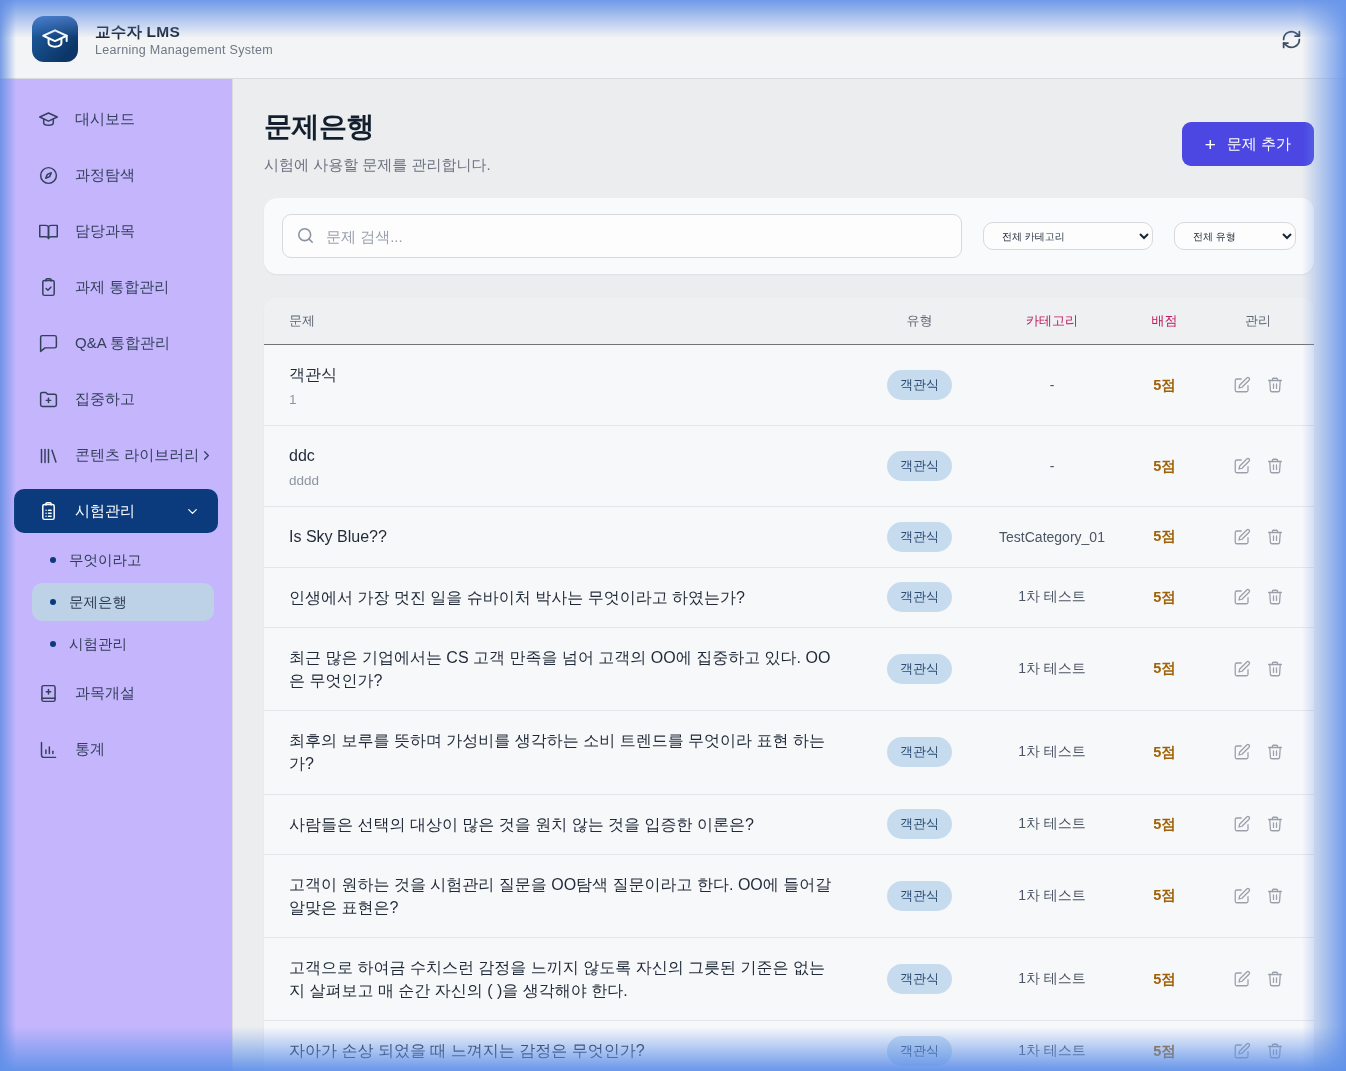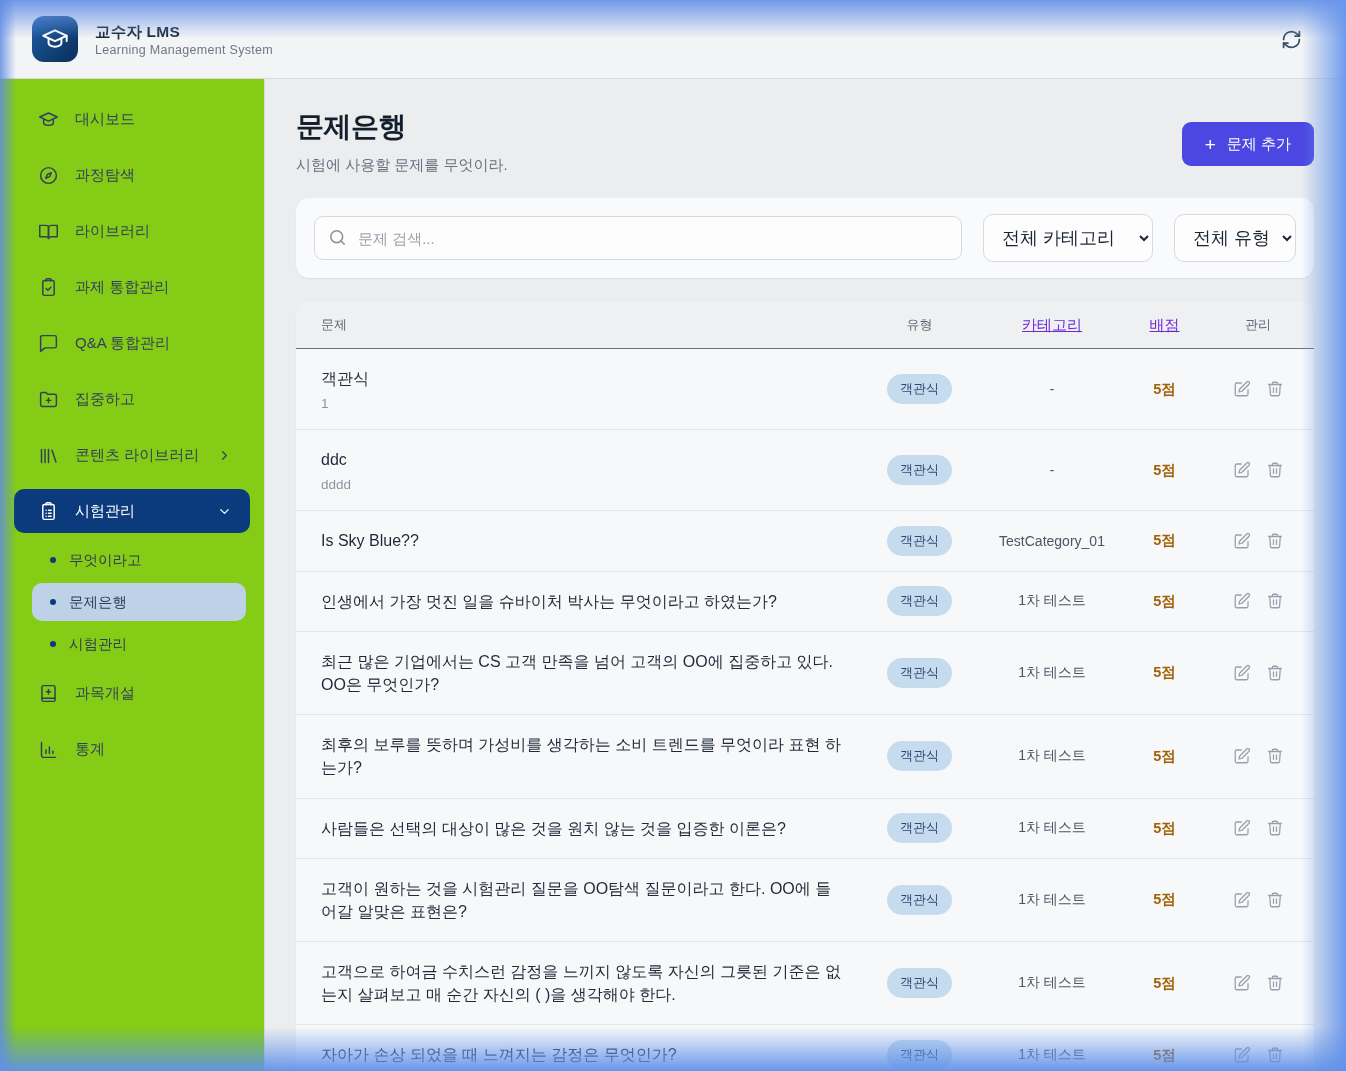--- a/index.html
+++ b/index.html
@@ -30,21 +30,21 @@
   }
   .app-titles { margin-left: 17px; }
   .app-title { font-size: 15.5px; font-weight: 700; color: #1d2838; letter-spacing: .2px; }
   .app-subtitle { font-size: 12.5px; color: #6f7884; letter-spacing: .3px; }
   .header-spacer { flex: 1; }
   .refresh-btn { color: #3c4d66; cursor: pointer; display: flex; padding: 4px; }
 
   
   .layout { display: flex; height: 992px; }
   .sidebar {
-    width: 265px; background: #84cc16; border-right: 1px solid #d9dbde;
+    width: 233px; background: #c4b5fd; border-right: 1px solid #d9dbde;
     padding: 18px 0 0 0; flex: 0 0 auto;
   }
   .main { flex: 1; padding: 29px 32px 0 31px; background: #ebedef; overflow: hidden; }
 
   
   .nav-item {
     display: flex; align-items: center; height: 44px; margin: 0 14px 12px 14px;
     padding: 0 18px 0 24px; border-radius: 10px; cursor: pointer;
     color: #32405a; font-size: 15px;
   }
@@ -86,22 +86,22 @@
   }
   .search-wrap { position: relative; flex: 1; }
   .search-icon { position: absolute; left: 14px; top: 12px; color: #8b93a1; }
   .search-input {
     width: 100%; height: 44px; border: 1px solid #d6d9de; border-radius: 9px;
     background: #fdfdfe; padding: 0 14px 0 43px; font-size: 15px; color: #0369a1;
     font-family: inherit; outline: none;
   }
   .search-input::placeholder { color: #9aa1ad; }
   .filter-select {
-    height: 48px; border: 1px solid #d6d9de; border-radius: 10px; background: #fdfdfe;
-    font-size: 18px; color: #1b2635; font-family: inherit; padding: 0 10px 0 14px;
+    height: 28px; border: 1px solid #d6d9de; border-radius: 10px; background: #fdfdfe;
+    font-size: 10px; color: #1b2635; font-family: inherit; padding: 0 10px 0 14px;
     outline: none; cursor: pointer;
   }
   .select-category { width: 170px; }
   .select-type { width: 122px; }
 
   
   .table-card {
     margin-top: 24px; background: #f7f8fa; border-radius: 13px 13px 0 0;
     box-shadow: 0 1px 2px rgba(15,23,42,.05); overflow: hidden;
   }
@@ -111,21 +111,21 @@
     font-size: 13px; color: #5d6673;
   }
   .t-row { display: flex; align-items: center; border-bottom: 1px solid #e4e6ea; }
   .t-row:last-child { border-bottom: none; }
   .col-q { flex: 1; padding: 18px 20px 18px 25px; min-width: 0; }
   .t-head .col-q { padding-top: 0; padding-bottom: 0; }
   .col-type { width: 115px; text-align: center; flex: 0 0 auto; }
   .col-cat  { width: 150px; text-align: center; flex: 0 0 auto; font-size: 14px; color: #4b5563; }
   .col-pts  { width: 75px;  text-align: center; flex: 0 0 auto; font-size: 14.5px; color: #a16207; font-weight: 600; }
   .col-mgmt { width: 112px; text-align: center; flex: 0 0 auto; display: flex; justify-content: center; gap: 15px; }
-  .t-head .col-cat, .t-head .col-pts { font-size: 15px; color: #6d28d9; font-weight: 400; text-decoration: underline; }
+  .t-head .col-cat, .t-head .col-pts { font-size: 13px; color: #be185d; font-weight: 400; }
   .t-head .col-mgmt { display: block; }
   .q-title { font-size: 16px; color: #1f2937; line-height: 1.45; max-width: 545px; }
   .q-sub { font-size: 13.5px; color: #8d95a2; margin-top: 6px; }
   .badge {
     display: inline-block; background: #c6dbee; color: #2a4a70;
     font-size: 13px; padding: 6px 13px; border-radius: 999px; white-space: nowrap;
   }
   .icon-btn { color: #99a0ab; cursor: pointer; display: inline-flex; }
 </style>
 </head>
@@ -185,21 +185,21 @@
       <span class="nav-label">과정탐색</span>
     </div>
 
     <div class="nav-item">
       <span class="nav-icon">
         <svg width="21" height="21" viewBox="0 0 24 24" fill="none" stroke="currentColor" stroke-width="1.7" stroke-linecap="round" stroke-linejoin="round">
             <path d="M2 5h6.5C10 5 12 5.8 12 7.5V20c0-1.2-2-2-3.5-2H2z"></path>
             <path d="M22 5h-6.5C14 5 12 5.8 12 7.5V20c0-1.2 2-2 3.5-2H22z"></path>
           </svg>
       </span>
-      <span class="nav-label">라이브러리</span>
+      <span class="nav-label">담당과목</span>
     </div>
 
     <div class="nav-item">
       <span class="nav-icon">
         <svg width="21" height="21" viewBox="0 0 24 24" fill="none" stroke="currentColor" stroke-width="1.7" stroke-linecap="round" stroke-linejoin="round">
             <rect x="5.5" y="4" width="13" height="17" rx="2"></rect>
             <path d="M9 4.5V3.5A1.5 1.5 0 0 1 10.5 2h3A1.5 1.5 0 0 1 15 3.5v1"></path>
             <path d="m9.3 13.2 2 2 3.4-3.6"></path>
           </svg>
       </span>
@@ -302,21 +302,21 @@
       </span>
       <span class="nav-label">통계</span>
     </div>
   </nav>
 
   <main class="main">
 
     <div class="page-head">
       <div>
         <h1 class="page-title">문제은행</h1>
-        <div class="page-subtitle">시험에 사용할 문제를 무엇이라.</div>
+        <div class="page-subtitle">시험에 사용할 문제를 관리합니다.</div>
       </div>
       <button class="add-btn">
         <span class="plus">+</span>
         <span>문제 추가</span>
       </button>
     </div>
 
     <div class="filter-card">
       <div class="search-wrap">
         <span class="search-icon">

